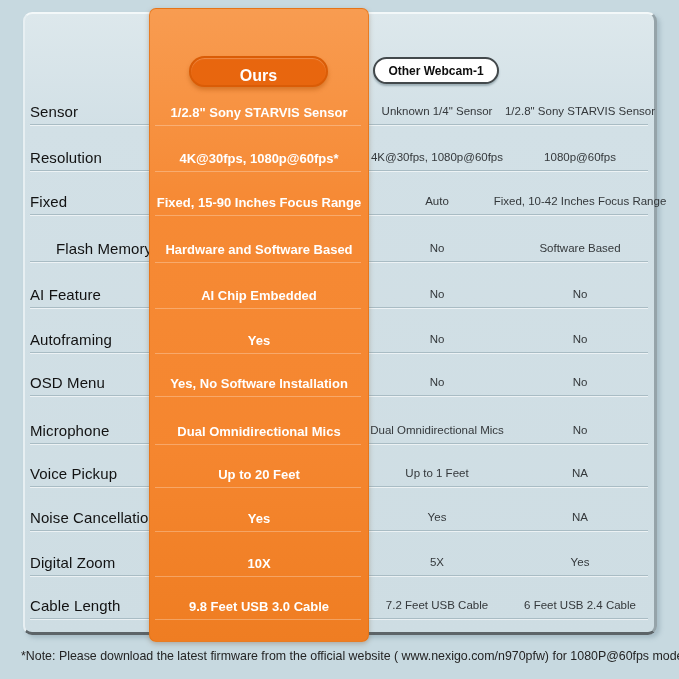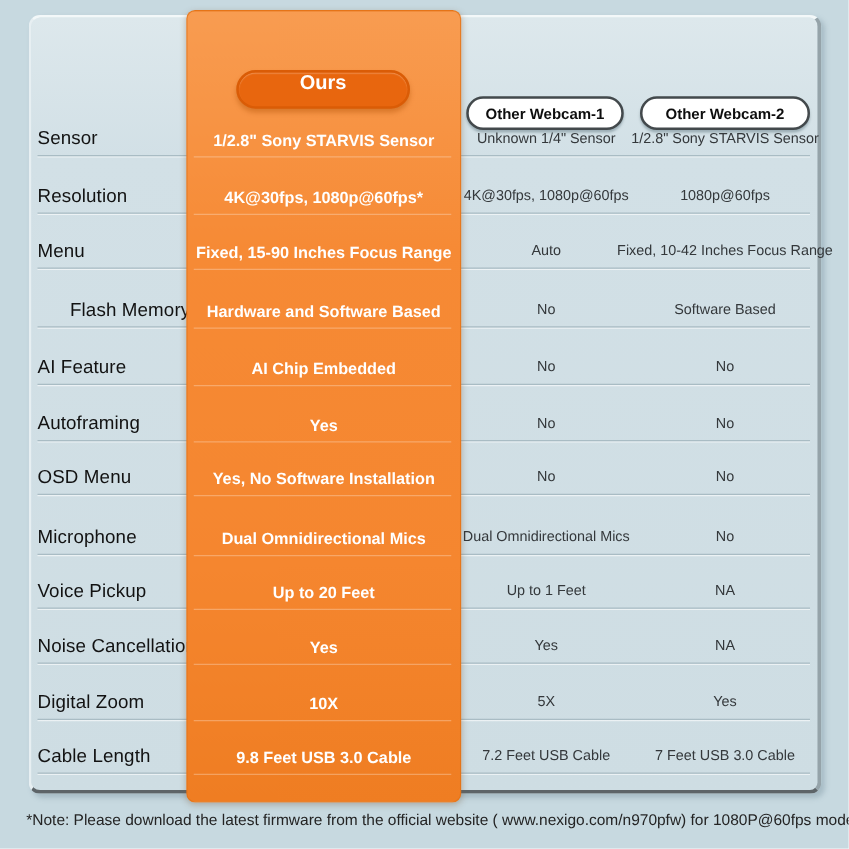--- a/index.html
+++ b/index.html
@@ -33,40 +33,39 @@
     position:absolute; transform:translate(-50%,-50%);
     font-size:11.5px; color:#34383b; white-space:nowrap; z-index:2;
   }
   .comp-pill {
     position:absolute; top:57px; height:23px; z-index:2;
     background:#ffffff; border:2px solid #43494c; border-radius:14px;
     color:#0d0d0d; font-weight:bold; font-size:12px;
     display:flex; align-items:center; justify-content:center;
     box-shadow:0 2px 2px rgba(70,95,105,.4);
     white-space:nowrap;
-    margin-top:20px;
   }
   .pill-1 { left:373px; width:122px; }
   .pill-2 { left:512px; width:132px; }
   .orange-col {
     position:absolute; left:149px; top:8px; width:218px; height:632px;
     background:linear-gradient(180deg,#f89c51 0%,#f68a35 30%,#f5862f 70%,#ef7d22 100%);
     border:1px solid rgba(226,113,21,.75);
     border-radius:7px; z-index:3;
     box-shadow:0 2px 5px rgba(120,90,60,.35);
   }
   .osep {
     position:absolute; left:5px; width:206px; height:1px;
     background:rgba(255,255,255,.28);
   }
   .ours-pill {
     position:absolute; left:39px; top:47px; width:135px; height:27px;
     background:#e8660e; border:2px solid #da5c06; border-radius:17px;
     color:#ffffff; font-weight:bold; font-size:16px;
-    display:flex; align-items:flex-start; justify-content:center;
+    display:flex; align-items:flex-end; justify-content:center;
     box-shadow:0 3px 4px rgba(170,75,0,.4), inset 0 1px 1px rgba(255,255,255,.25);
     white-space:nowrap;
   }
   .ours-val {
     position:absolute; left:109px; transform:translate(-50%,-50%);
     color:#ffffff; font-size:13px; font-weight:bold; white-space:nowrap;
   }
   .footnote {
     position:absolute; left:21px; top:649px; width:652px;
     font-size:12.4px; color:#242424; z-index:1; white-space:nowrap;
@@ -74,23 +73,20 @@
 </style>
 </head>
 <body>
 
 <div class="stage">
 
   <div class="panel"></div>
 
   <div class="comp-pill pill-1">
     <span>Other Webcam-1</span>
-  </div>
-  <div class="comp-pill pill-2">
-    <span>Other Webcam-2</span>
   </div>
 
   <div class="orange-col" id="orange-col">
     <div class="ours-pill">
       <span>Ours</span>
     </div>
   <div class="ours-val" style="top: 103px;">1/2.8" Sony STARVIS Sensor</div>
       <div class="osep" style="top: 116px;"></div>
       <div class="ours-val" style="top: 149px;">4K@30fps, 1080p@60fps*</div>
       <div class="osep" style="top: 162px;"></div>
@@ -121,21 +117,21 @@
   <div id="rows-layer"></div>
 <div class="sep" style="top: 124px;"></div>
     <div class="row-label" style="top: 111px;">Sensor</div>
     <div class="cell" style="left: 437px; top: 111px;">Unknown 1/4" Sensor</div>
     <div class="cell" style="left: 580px; top: 111px;">1/2.8" Sony STARVIS Sensor</div>
     <div class="sep" style="top: 170px;"></div>
     <div class="row-label" style="top: 157px;">Resolution</div>
     <div class="cell" style="left: 437px; top: 157px;">4K@30fps, 1080p@60fps</div>
     <div class="cell" style="left: 580px; top: 157px;">1080p@60fps</div>
     <div class="sep" style="top: 214px;"></div>
-    <div class="row-label" style="top: 201px;">Menu</div>
+    <div class="row-label" style="top: 201px;">Fixed</div>
     <div class="cell" style="left: 437px; top: 201px;">Auto</div>
     <div class="cell" style="left: 580px; top: 201px;">Fixed, 10-42 Inches Focus Range</div>
     <div class="sep" style="top: 261px;"></div>
     <div class="row-label" style="top: 248px; margin-left: 26px;">Flash Memory</div>
     <div class="cell" style="left: 437px; top: 248px;">No</div>
     <div class="cell" style="left: 580px; top: 248px;">Software Based</div>
     <div class="sep" style="top: 307px;"></div>
     <div class="row-label" style="top: 294px;">AI Feature</div>
     <div class="cell" style="left: 437px; top: 294px;">No</div>
     <div class="cell" style="left: 580px; top: 294px;">No</div>
@@ -159,14 +155,14 @@
     <div class="row-label" style="top: 517px;">Noise Cancellation</div>
     <div class="cell" style="left: 437px; top: 517px;">Yes</div>
     <div class="cell" style="left: 580px; top: 517px;">NA</div>
     <div class="sep" style="top: 575px;"></div>
     <div class="row-label" style="top: 562px;">Digital Zoom</div>
     <div class="cell" style="left: 437px; top: 562px;">5X</div>
     <div class="cell" style="left: 580px; top: 562px;">Yes</div>
     <div class="sep" style="top: 618px;"></div>
     <div class="row-label" style="top: 605px;">Cable Length</div>
     <div class="cell" style="left: 437px; top: 605px;">7.2 Feet USB Cable</div>
-    <div class="cell" style="left: 580px; top: 605px;">7 Feet USB 3.0 Cable</div>
+    <div class="cell" style="left: 580px; top: 605px;">6 Feet USB 2.4 Cable</div>
   </div>
 
 </body></html>

